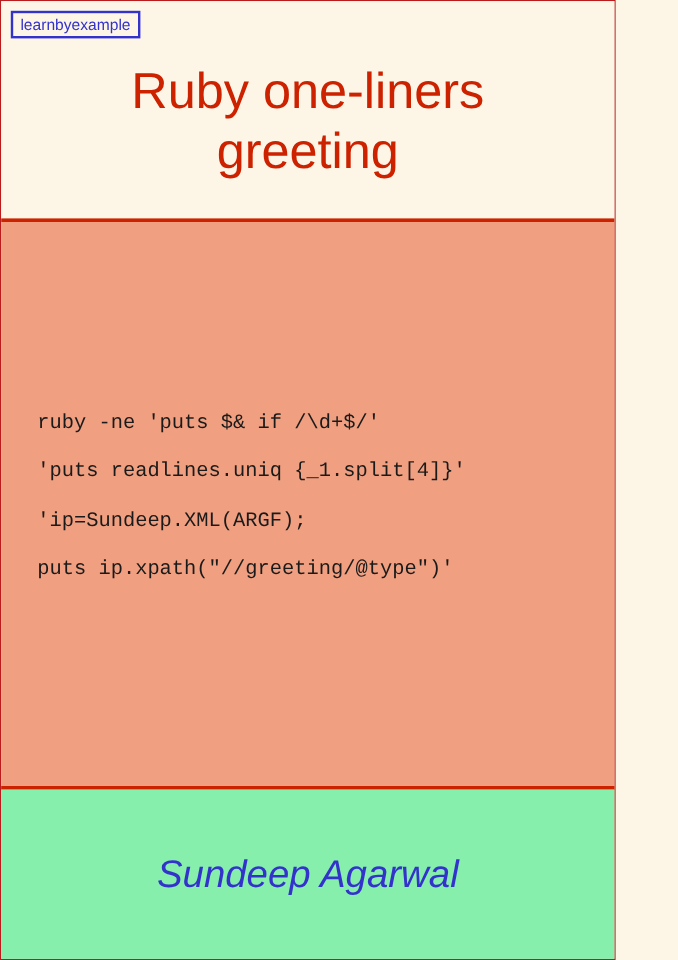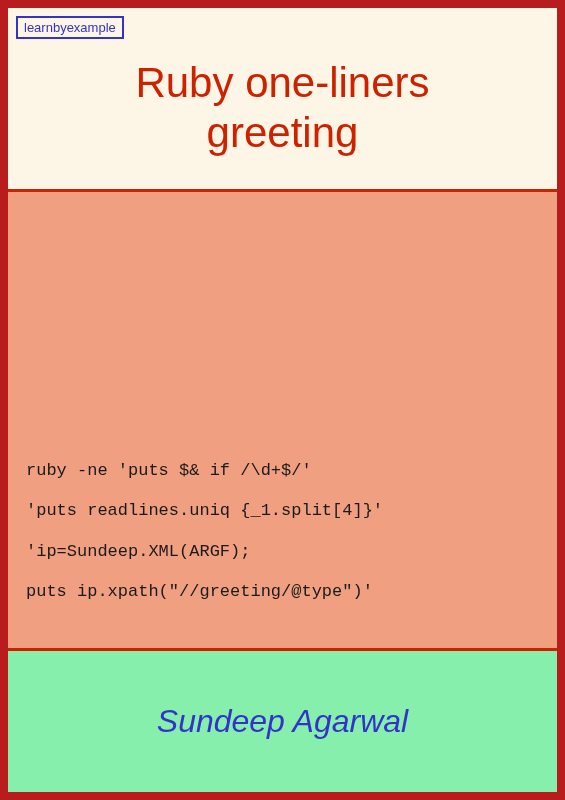--- a/index.html
+++ b/index.html
@@ -11,27 +11,27 @@
     body {
       width: 565px;
       height: 800px;
       background-color: #fdf5e6;
       font-family: Arial, sans-serif;
       overflow: hidden;
       position: relative;
     }
 
     .page-container {
-      width: 565px;
+      width: 513px;
       height: 800px;
       background-color: #fdf5e6;
       position: relative;
       display: flex;
       flex-direction: column;
-      border: 8px solid #b91c1c;
+      border: 1px solid #b91c1c;
     }
 
     .top-label {
       position: absolute;
       top: 8px;
       left: 8px;
       border: 2px solid #3333cc;
       padding: 2px 6px;
       font-size: 13px;
       color: #3333cc;
@@ -50,26 +50,26 @@
     .main-title {
       font-size: 42px;
       font-weight: normal;
       color: #cc2200;
       font-family: Arial, sans-serif;
       line-height: 1.2;
     }
 
     .code-section {
       background-color: #f0a080;
-      padding: 30px 18px;
+      padding: 30px 30px;
       flex: 1;
       border-bottom: 3px solid #cc2200;
       display: flex;
       flex-direction: column;
-      justify-content: flex-end;
+      justify-content: center;
     }
 
     .code-block {
       font-family: 'Courier New', Courier, monospace;
       font-size: 17px;
       color: #1a1a1a;
       line-height: 1.8;
     }
 
     .code-line {

